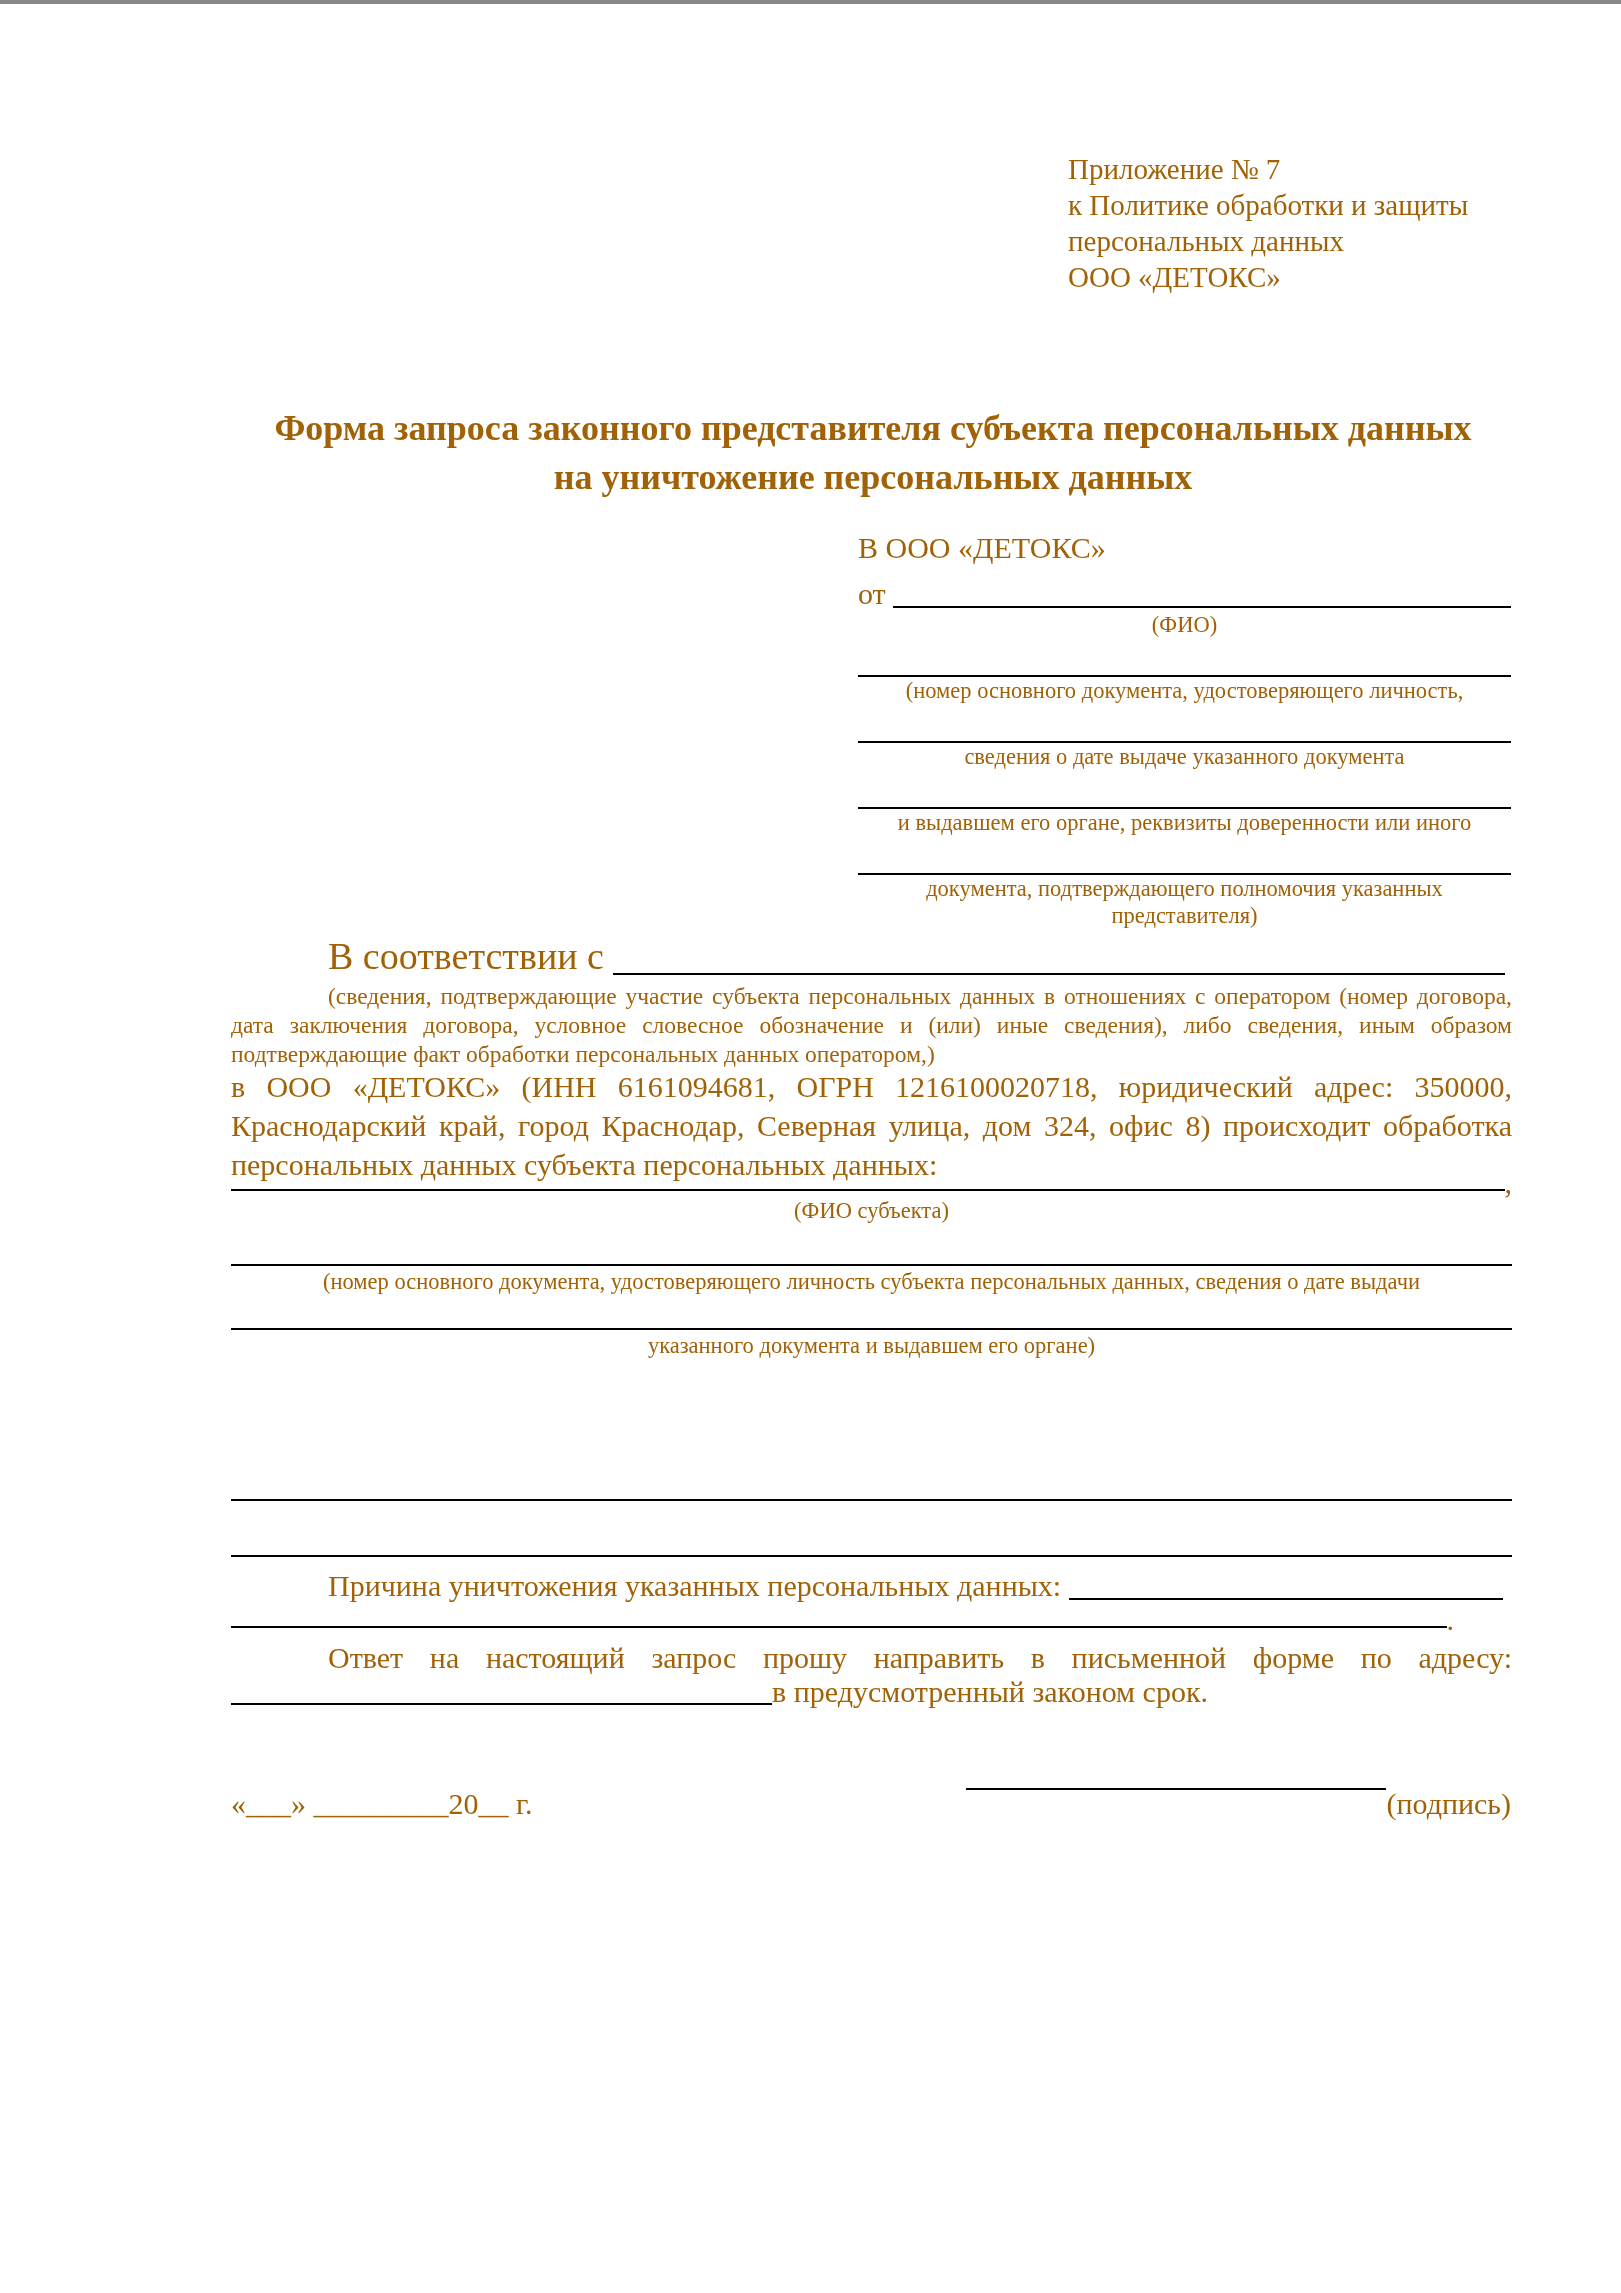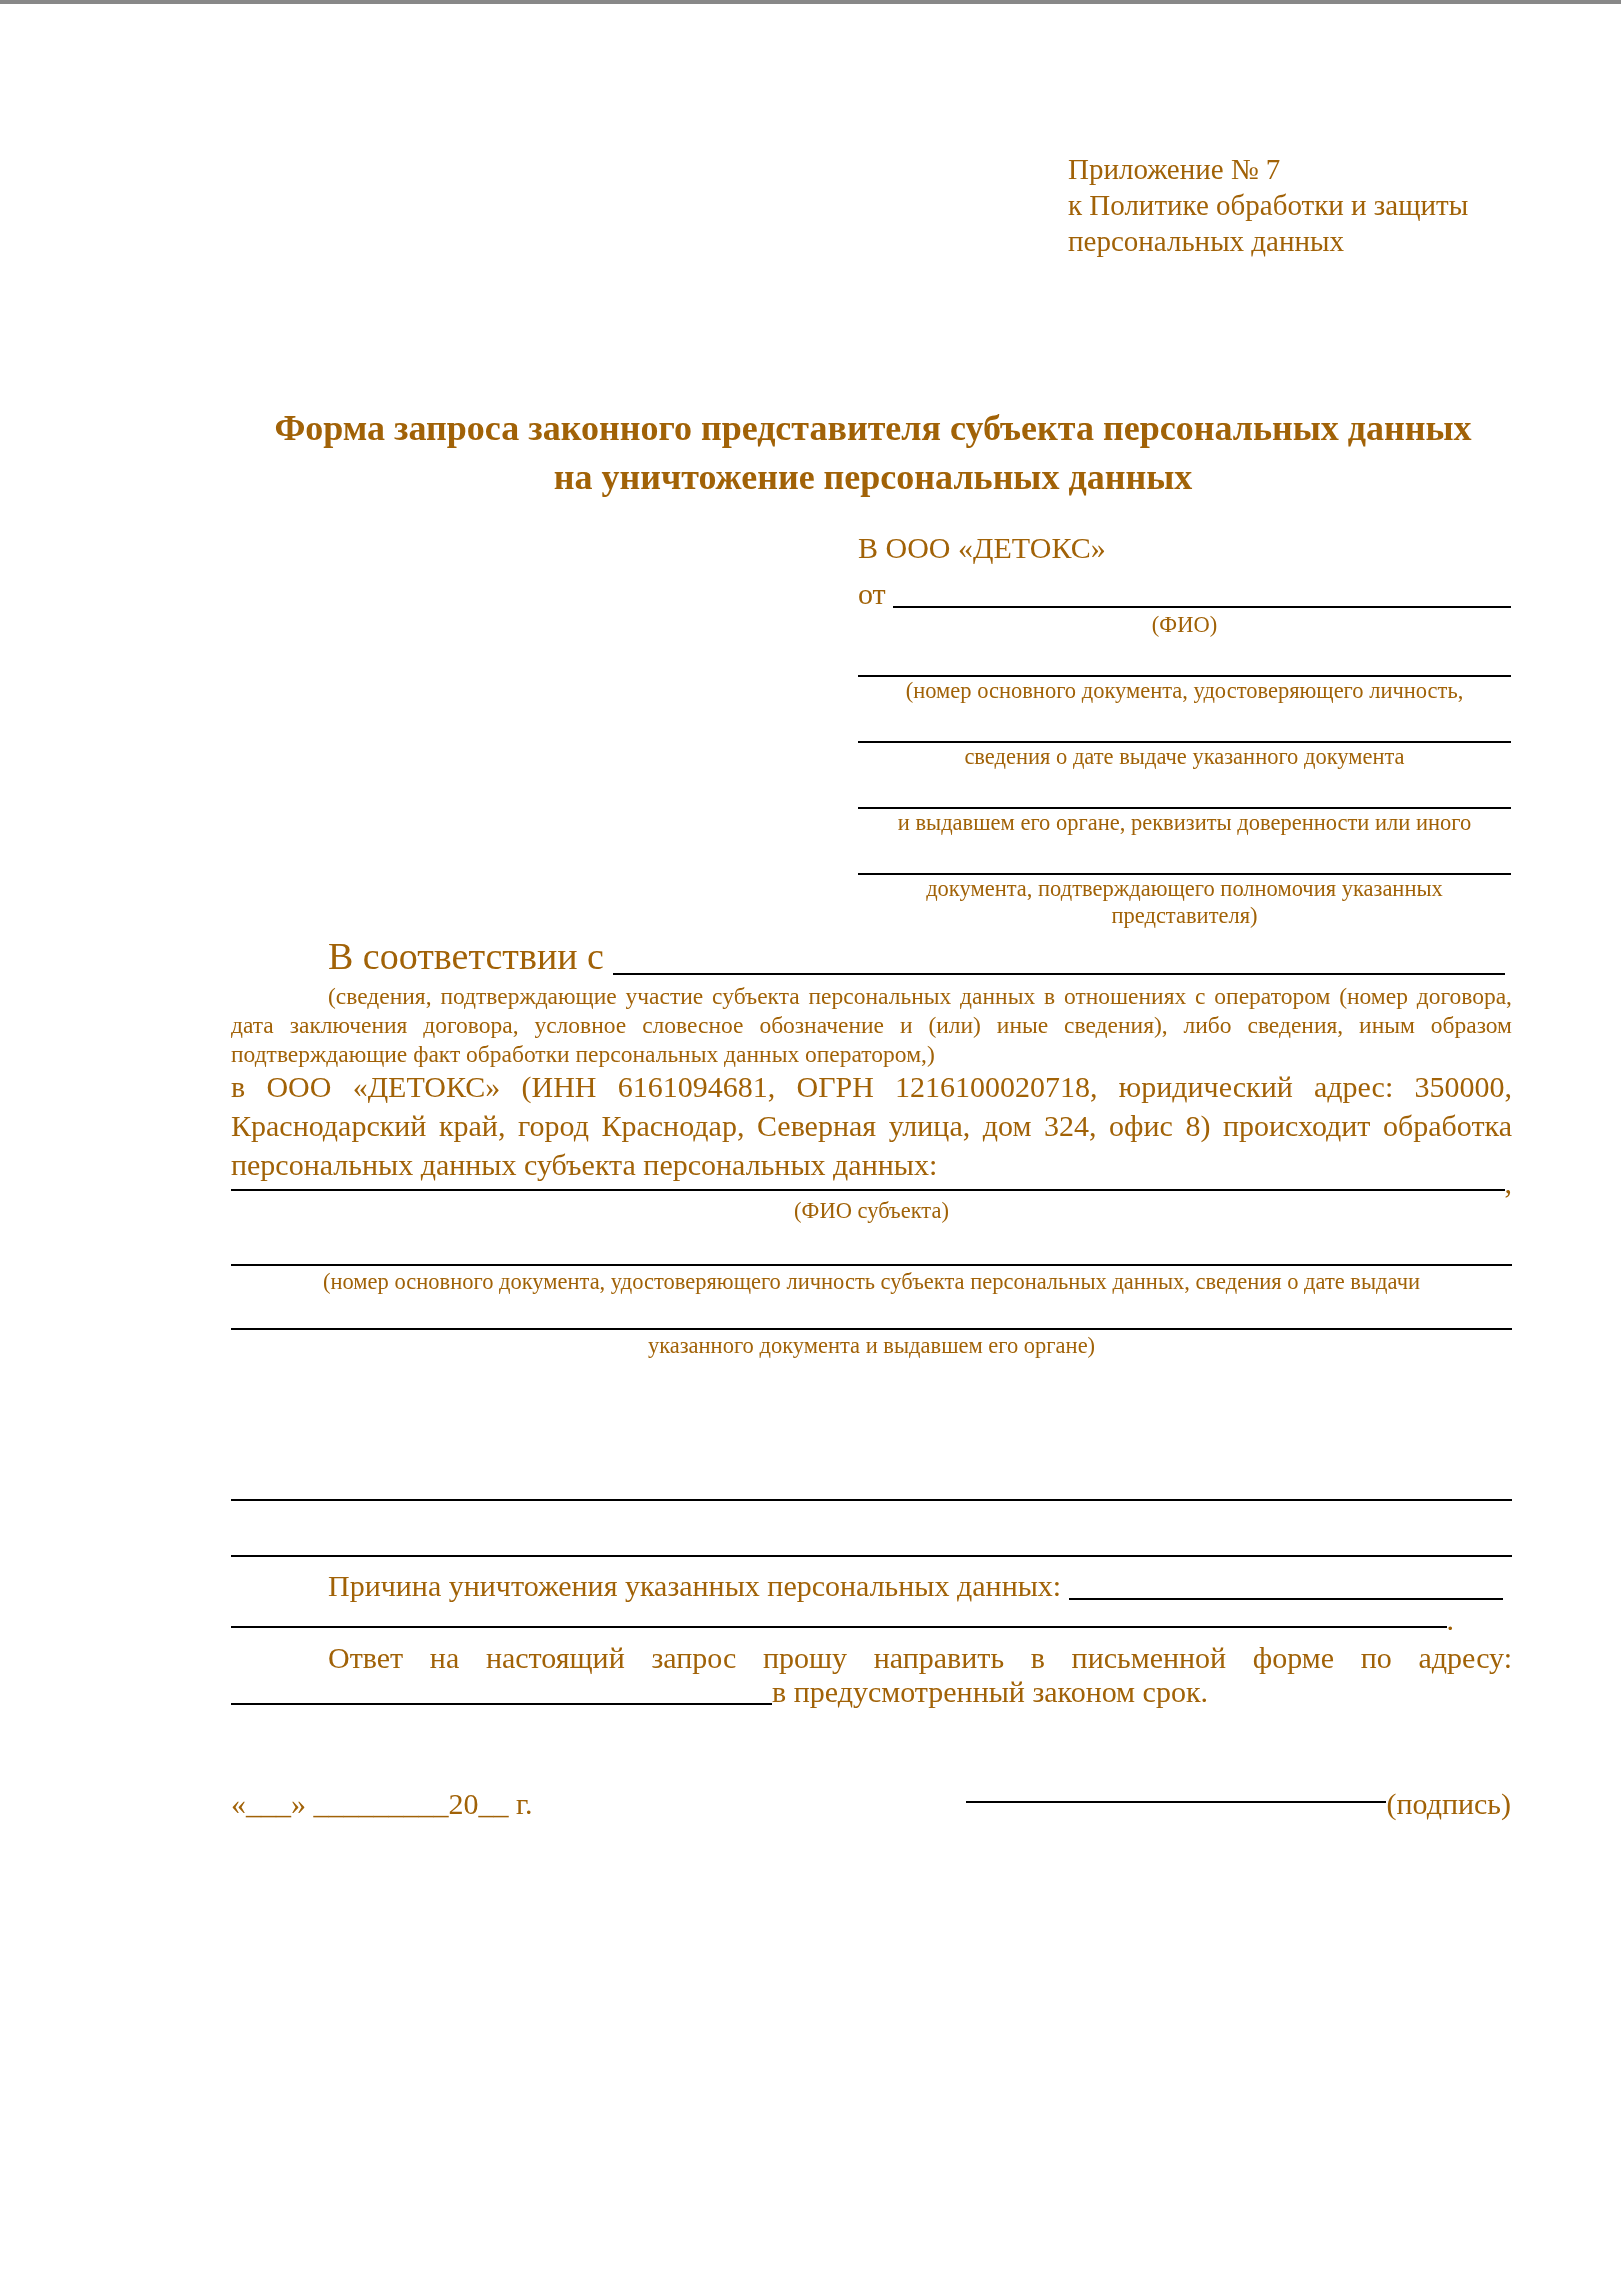--- a/index.html
+++ b/index.html
@@ -39,32 +39,33 @@
   .bigblank1{left:231px;right:109px;top:1475px;height:19.6px;border-bottom:2.9px solid #000;}
   .bigblank2{left:231px;right:109px;top:1531px;height:19.6px;border-bottom:2.9px solid #000;}
   .reason-row{left:231px;right:118px;top:1560px;display:flex;align-items:flex-end;font-size:30px;height:39px;}
   .reason-row .lbl{margin-left:97px;white-space:pre;}
   .fullline-row{left:231px;right:167px;top:1607px;display:flex;align-items:flex-end;font-size:30px;height:19.6px;}
   .fullline-row .punct{line-height:21.6px;}
   .reply-para{top:1635px;line-height:38px;text-align-last:justify;text-indent:97px;}
   .replytail-row{left:231px;right:109px;top:1672px;display:flex;align-items:flex-end;font-size:30px;height:33px;}
   .replytail-row .tail-fill{flex:0 0 541px;border-bottom:2.9px solid #000;margin-bottom:3.9px;height:1px;}
   .footer-row{left:231px;right:110px;top:1776px;display:flex;align-items:flex-end;justify-content:space-between;font-size:30px;height:41px;gap:25px;}
-  .sig-group{display:flex;align-items:center;}
+  .sig-group{display:flex;align-items:flex-start;}
   .sig-line{width:420px;border-bottom:2.9px solid #000;margin-bottom:4.9px;height:1px;}
 </style>
 </head>
 <body>
 
 <div class="page">
 
   <div class="abs appendix">
     <div>Приложение № 7</div>
     <div>к Политике обработки и защиты</div>
     <div>персональных данных</div>
+    <div>ООО «ДЕТОКС»</div>
   </div>
 
   <div class="abs title">
     <div>Форма запроса законного представителя субъекта персональных данных</div>
     <div>на уничтожение персональных данных</div>
   </div>
 
   <div class="abs addressee">
     <div class="addr-to">В ООО «ДЕТОКС»</div>
     <div class="from-row">

